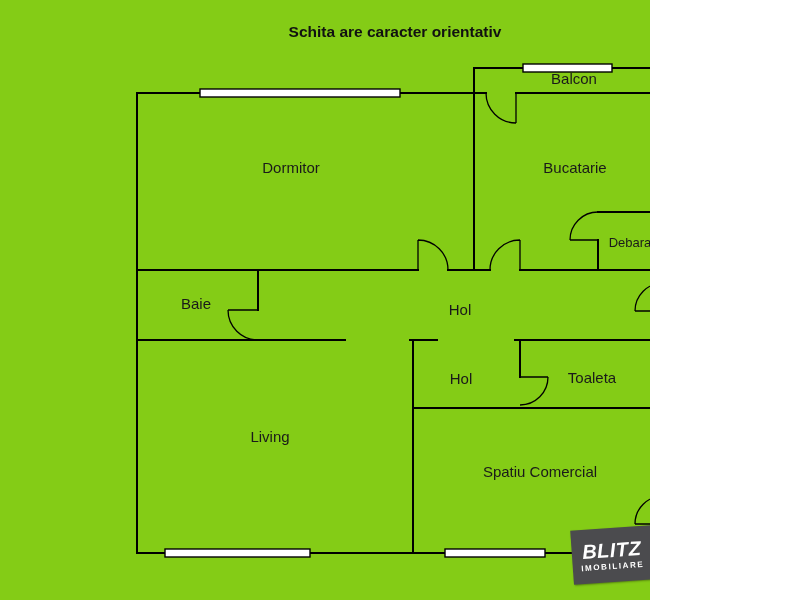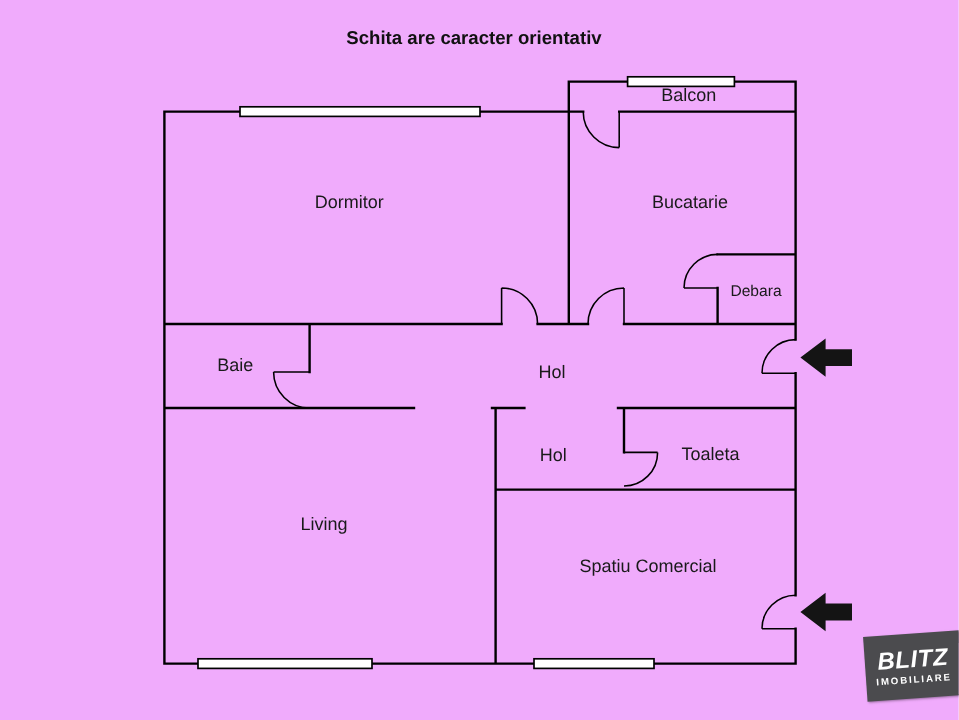--- a/index.html
+++ b/index.html
@@ -1,19 +1,19 @@
 <!DOCTYPE html>
 <html><head>
 <meta charset="utf-8">
 <style>
   html,body{margin:0;padding:0;background:#fff;}
   .stage{
     position:relative;
-    width:799px;height:600px;
-    background:#f0abfc;
+    width:650px;height:600px;
+    background:#84cc16;
     overflow:hidden;
     font-family:"Liberation Sans", sans-serif;
   }
   svg{position:absolute;left:0;top:0;}
   .wall{stroke:#000;stroke-width:2;fill:none;stroke-linecap:square;}
   .door{stroke:#000;stroke-width:1.3;fill:none;}
   .window{fill:#ffffff;stroke:#000;stroke-width:1.4;}
   .arrow{fill:#141414;stroke:none;}
   .plan-title{font-family:"Liberation Sans",sans-serif;font-size:15.5px;font-weight:bold;fill:#111;}
   .plan-label{font-family:"Liberation Sans",sans-serif;font-size:15px;fill:#1a1a1a;}

